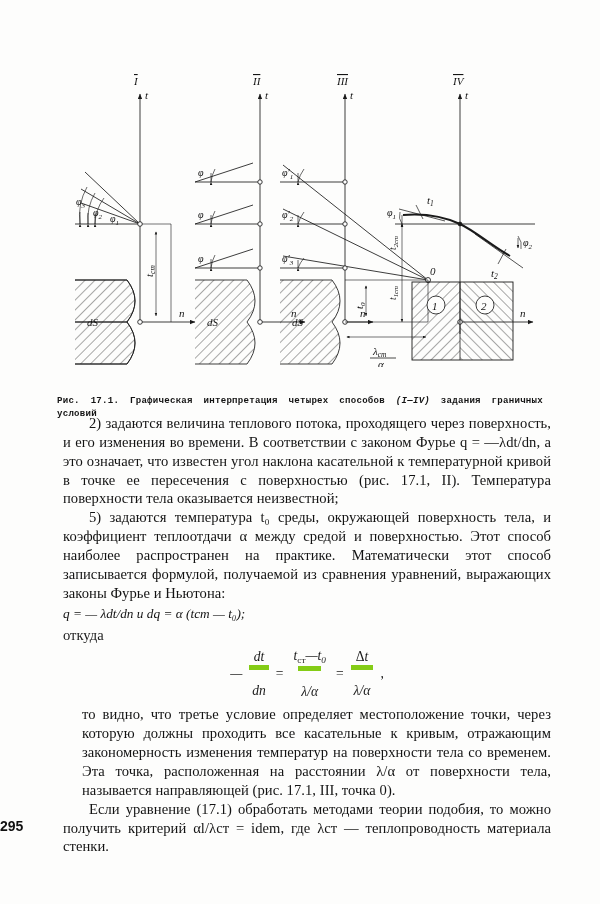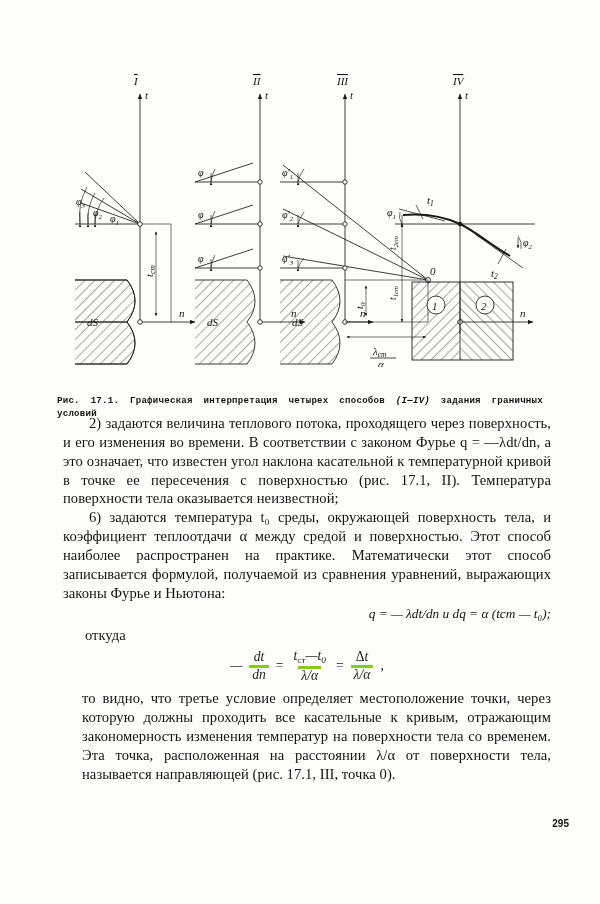--- a/index.html
+++ b/index.html
@@ -62,21 +62,21 @@
     text-indent: 26px;
     color: #131313;
     letter-spacing: 0.05px;
   }
   p.par.noind { text-indent: 0; margin-left: 19px; }
 
   .formula {
     margin: 0;
     font-size: 13.3px;
     line-height: 18.8px;
-    text-align: right;
+    text-align: left;
     font-style: italic;
     color: #131313;
   }
   .formula.spaced { padding: 3px 0 2px 0; }
 
   .eqline {
     position: relative;
     margin: 0;
     line-height: 18.8px;
   }
@@ -108,33 +108,31 @@
     font-size: 13.6px;
   }
   .frac {
     display: inline-flex;
     flex-direction: column;
     align-items: center;
     vertical-align: middle;
     line-height: 1.08;
   }
   .frac .num { padding: 0 3px 1px 3px; text-align: right; }
-  .frac .den { border-top: 3px solid #84cc16; padding: 0 3px 0 3px; }
+  .frac .den { border-top: 5px solid #84cc16; padding: 14px 3px 0 3px; }
 
   .pageno {
     position: absolute;
     left: 0;
     top: 818px;
     width: 545px;
-    text-align: right;
     font-family: "Liberation Sans", sans-serif;
-    font-size: 10px;
+    font-size: 14px;
     font-weight: bold;
     color: #111;
-    padding-left: 24px;
   }
 </style>
 </head>
 <body>
 
 <div class="page">
 
   <div class="figure-wrap">
     <svg width="490" height="295" viewBox="0 0 490 295" xmlns="http://www.w3.org/2000/svg">
       <defs>
@@ -332,27 +330,27 @@
     <span>Рис. 17.1.</span>
     <span>Графическая интерпретация четырех способов</span>
     <span class="it">(I—IV)</span>
     <span>задания граничных условий</span>
   </div>
 
   <div class="body-text">
 
     <p class="par">2) задаются величина теплового потока, проходящего через поверхность, и его изменения во времени. В соответствии с законом Фурье q = —λdt/dn, а это означает, что известен угол  наклона касательной к температурной кривой в точке ее пересечения с поверхностью (рис. 17.1, II). Температура поверхности тела оказывается неизвестной;</p>
 
-    <p class="par">6) задаются температура t₀ среды, окружающей поверхность тела, и коэффициент теплоотдачи α между средой и поверхностью. Этот способ наиболее распространен на практике. Математически этот способ записывается формулой, получаемой из сравнения уравнений, выражающих законы Фурье и Ньютона:</p>
+    <p class="par">5) задаются температура t₀ среды, окружающей поверхность тела, и коэффициент теплоотдачи α между средой и поверхностью. Этот способ наиболее распространен на практике. Математически этот способ записывается формулой, получаемой из сравнения уравнений, выражающих законы Фурье и Ньютона:</p>
 
     <p class="formula spaced">
       <span>q = — λdt/dn  и  dq = α (tст — t₀);</span>
     </p>
 
-    <div class="eqline" style="height:19px;margin-left:22px;">
+    <div class="eqline" style="height:19px;">
       <span class="otkuda">откуда</span>
     </div>
 
 
 
     <div style="text-align:center; padding:4px 0 6px 0;">
       <span class="fracrow">
         <span>—</span>
         <span class="frac">
           <span class="num">dt</span>
@@ -367,17 +365,18 @@
         <span class="frac">
           <span class="num"><span class="rm">Δ</span>t</span>
             <span class="den">λ/α</span>
         </span>
         <span class="rm">,</span>
       </span>
     </div>
 
     <p class="par noind">то видно, что третье условие определяет местоположение точки, через которую должны проходить все касательные к кривым, отражающим закономерность изменения температур на поверхности тела со временем. Эта точка, расположенная на расстоянии λ/α от поверхности тела, называется направляющей (рис. 17.1, III, точка 0).</p>
 
+    <p class="par">Если уравнение (17.1) обработать методами теории подобия, то можно получить критерий αl/λст = idem, где λст — теплопроводность материала стенки.</p>
   </div>
 
   <div class="pageno">295</div>
 
 </div>
 
 </body></html>

